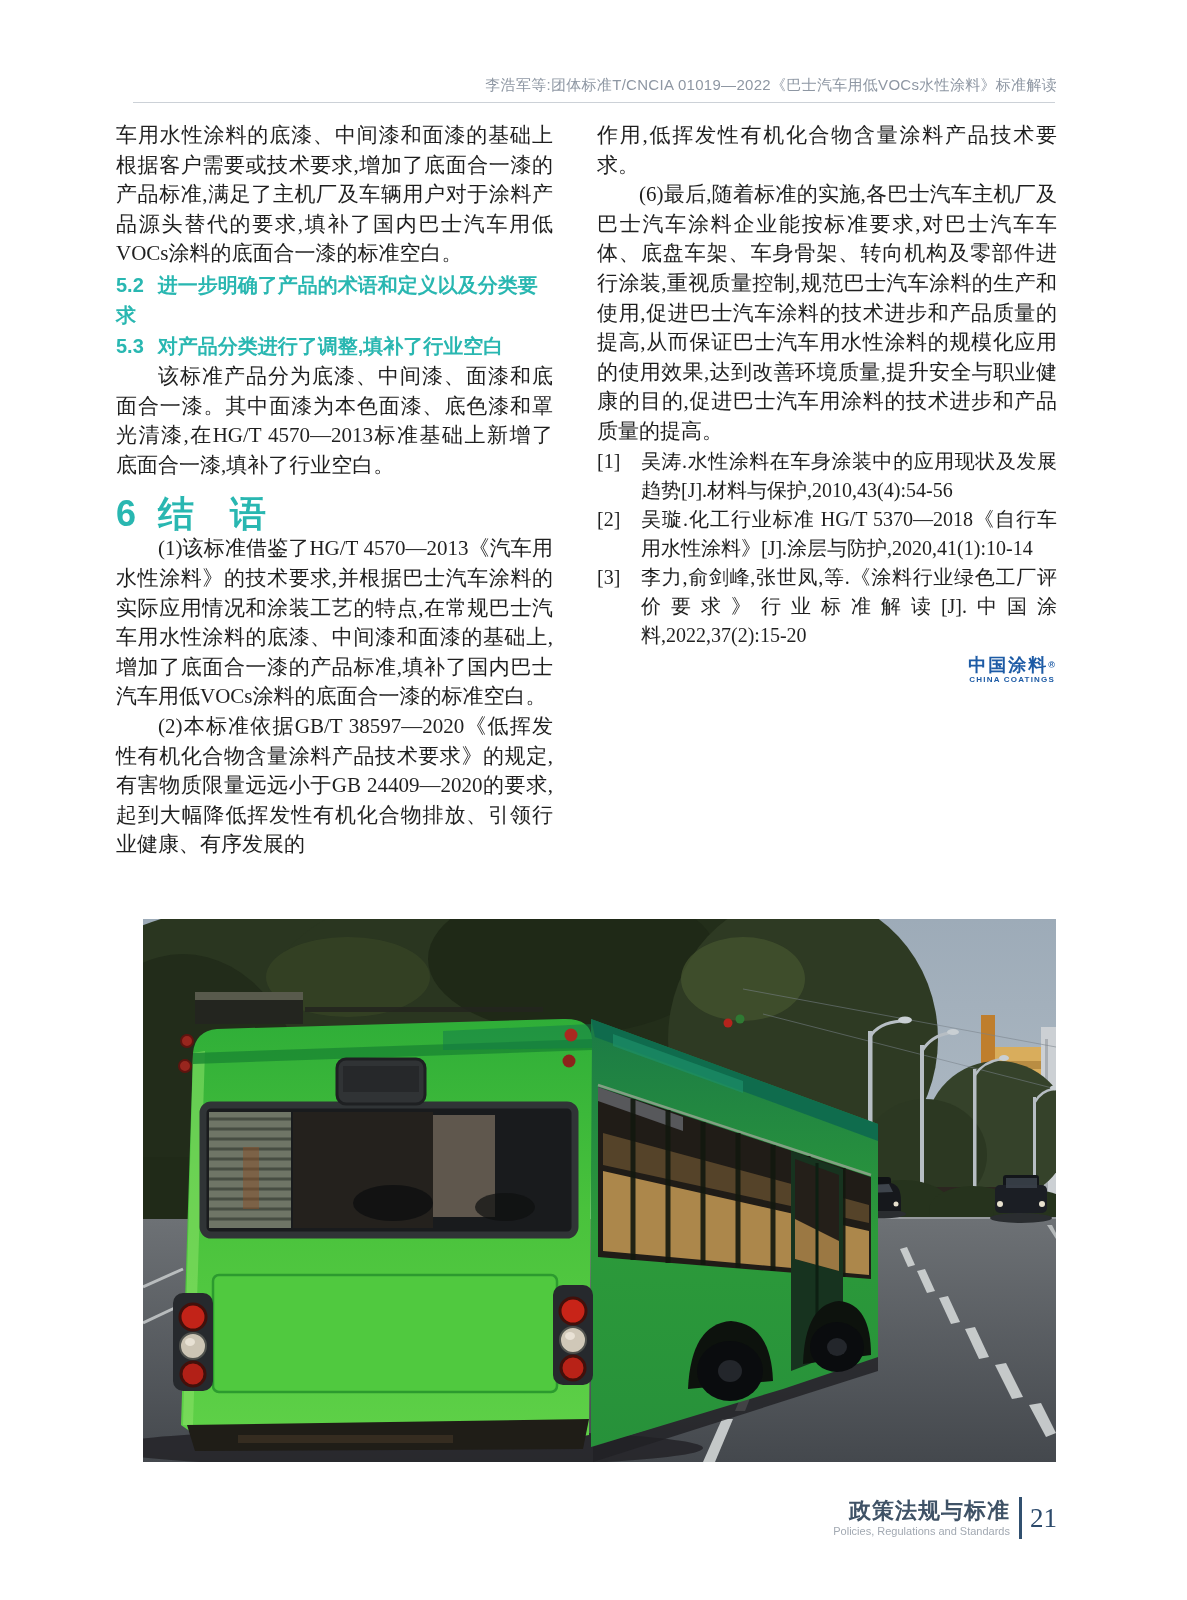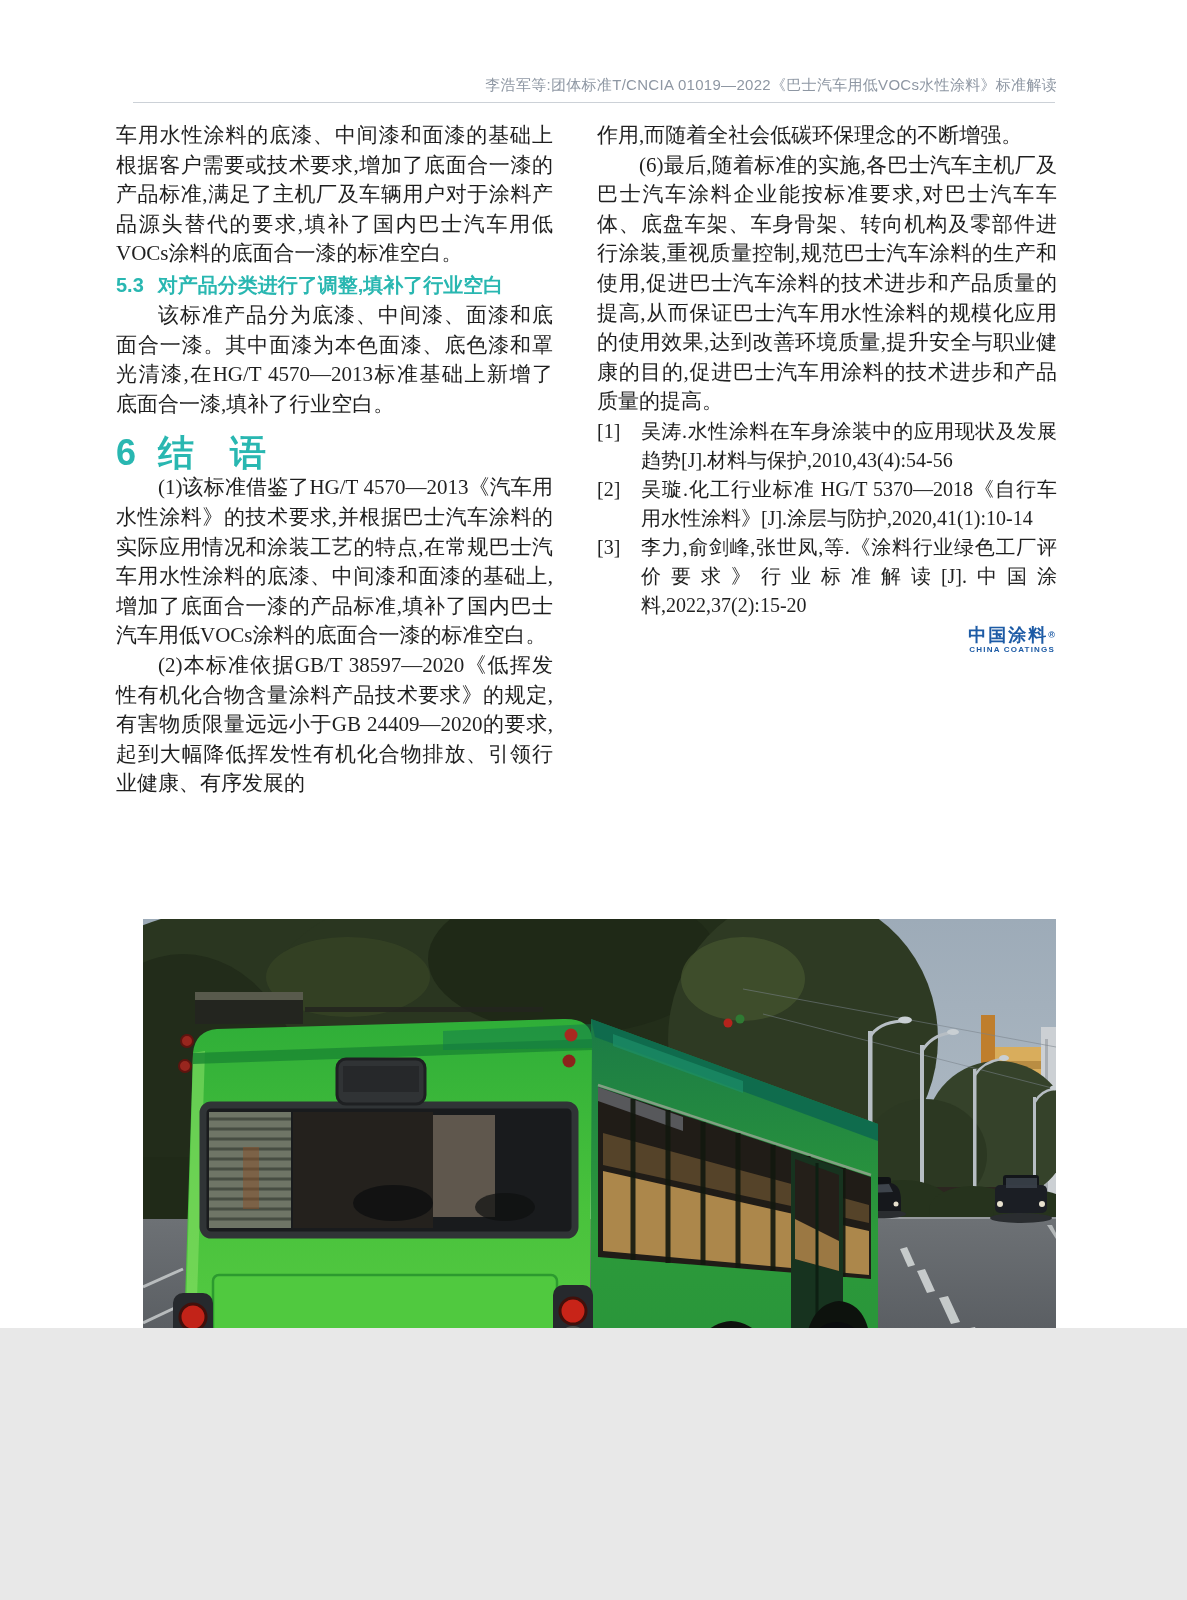--- a/index.html
+++ b/index.html
@@ -1,17 +1,17 @@
 <!DOCTYPE html>
 <html><head>
 <meta charset="utf-8">
 <style>
   html,body{margin:0;padding:0;background:#e8e8e8;}
   .page{
-    position:relative; width:1187px; height:1328px; background:#ffffff;
+    position:relative; width:1187px; height:1600px; background:#ffffff;
     font-family:"Liberation Serif","DejaVu Serif",serif; color:#1f1f1f;
     overflow:hidden; margin:0 auto;
   }
   
   .running-head{
     position:absolute; top:76px; left:133px; width:924px;
     text-align:right; font-size:15px; letter-spacing:.3px;
     color:#8e97a3; font-family:"Liberation Sans","DejaVu Sans",sans-serif;
   }
   .head-rule{
@@ -64,29 +64,30 @@
 </head>
 <body>
 
 <div class="page">
 
   <div class="running-head">李浩军等:团体标准T/CNCIA 01019—2022《巴士汽车用低VOCs水性涂料》标准解读</div>
   <div class="head-rule"></div>
 
   <div class="col col-left">
     <p>车用水性涂料的底漆、中间漆和面漆的基础上根据客户需要或技术要求,增加了底面合一漆的产品标准,满足了主机厂及车辆用户对于涂料产品源头替代的要求,填补了国内巴士汽车用低VOCs涂料的底面合一漆的标准空白。</p>
+    <h3 class="h-sub"><span class="hnum">5.2</span><span>进一步明确了产品的术语和定义以及分类要求</span></h3>
     <h3 class="h-sub"><span class="hnum">5.3</span><span>对产品分类进行了调整,填补了行业空白</span></h3>
     <p class="ind">该标准产品分为底漆、中间漆、面漆和底面合一漆。其中面漆为本色面漆、底色漆和罩光清漆,在HG/T 4570—2013标准基础上新增了底面合一漆,填补了行业空白。</p>
     <h2 class="h-main"><span class="hnum">6</span><span>结　语</span></h2>
     <p class="ind">(1)该标准借鉴了HG/T 4570—2013《汽车用水性涂料》的技术要求,并根据巴士汽车涂料的实际应用情况和涂装工艺的特点,在常规巴士汽车用水性涂料的底漆、中间漆和面漆的基础上,增加了底面合一漆的产品标准,填补了国内巴士汽车用低VOCs涂料的底面合一漆的标准空白。</p>
     <p class="ind">(2)本标准依据GB/T 38597—2020《低挥发性有机化合物含量涂料产品技术要求》的规定,有害物质限量远远小于GB 24409—2020的要求,起到大幅降低挥发性有机化合物排放、引领行业健康、有序发展的</p>
   </div>
 
   <div class="col col-right">
-    <p>作用,而随着全社会低碳环保理念的不断增强。</p>
+    <p>作用,低挥发性有机化合物含量涂料产品技术要求。</p>
     <p class="ind">(6)最后,随着标准的实施,各巴士汽车主机厂及巴士汽车涂料企业能按标准要求,对巴士汽车车体、底盘车架、车身骨架、转向机构及零部件进行涂装,重视质量控制,规范巴士汽车涂料的生产和使用,促进巴士汽车涂料的技术进步和产品质量的提高,从而保证巴士汽车用水性涂料的规模化应用的使用效果,达到改善环境质量,提升安全与职业健康的目的,促进巴士汽车用涂料的技术进步和产品质量的提高。</p>
 
     <div class="ref-item">
       <span class="ref-marker">[1]</span>
       <span class="ref-text">吴涛.水性涂料在车身涂装中的应用现状及发展趋势[J].材料与保护,2010,43(4):54-56</span>
     </div>
     <div class="ref-item">
       <span class="ref-marker">[2]</span>
       <span class="ref-text">吴璇.化工行业标准 HG/T 5370—2018《自行车用水性涂料》[J].涂层与防护,2020,41(1):10-14</span>
     </div>
@@ -324,14 +325,22 @@
         <circle cx="430" cy="449" r="12" fill="#b82217" stroke="#42100b" stroke-width="3"></circle>
         <ellipse cx="47" cy="423" rx="5" ry="4" fill="#efe9dc" opacity="0.8"></ellipse>
         <ellipse cx="427" cy="417" rx="5" ry="4" fill="#efe9dc" opacity="0.8"></ellipse>
 
         <polygon points="44,506 446,500 440,530 52,532" fill="#1f1d17"></polygon>
         <rect x="95" y="516" width="215" height="8" fill="#3a2f22" opacity="0.85"></rect>
       </g>
     </svg>
   </figure>
 
+  <div class="footer">
+    <div class="f-titles">
+      <div class="f-cn">政策法规与标准</div>
+      <div class="f-en">Policies, Regulations and Standards</div>
+    </div>
+    <div class="f-bar"></div>
+    <div class="f-page">21</div>
+  </div>
 
 </div>
 
 </body></html>

